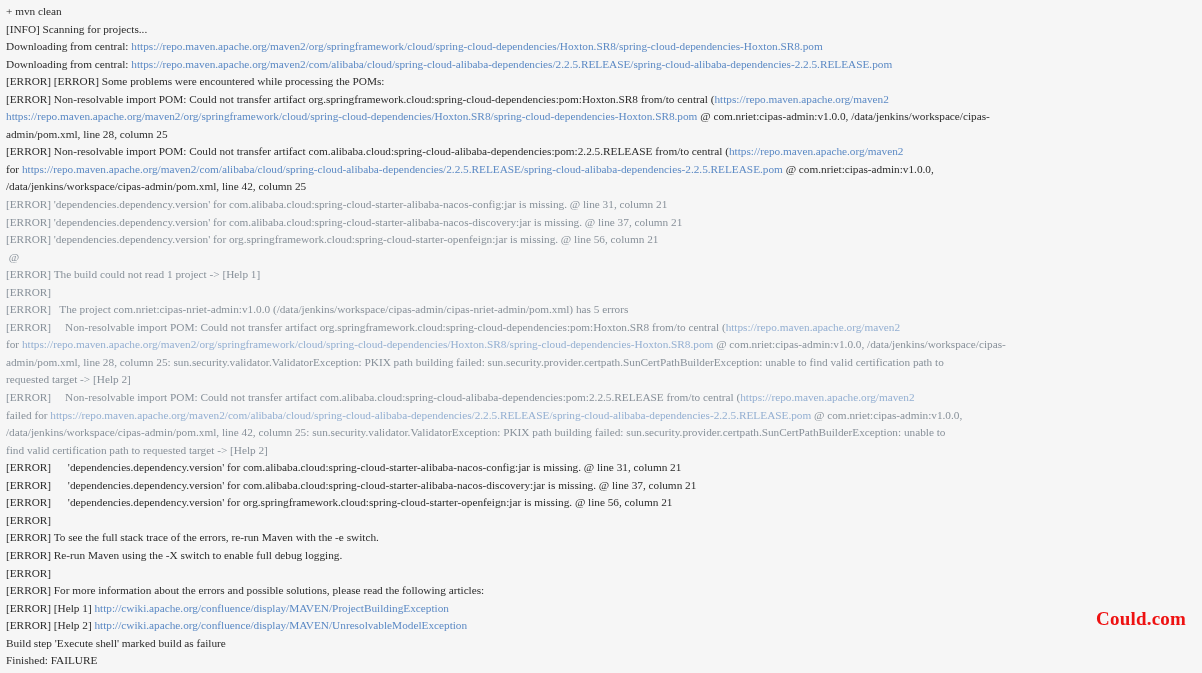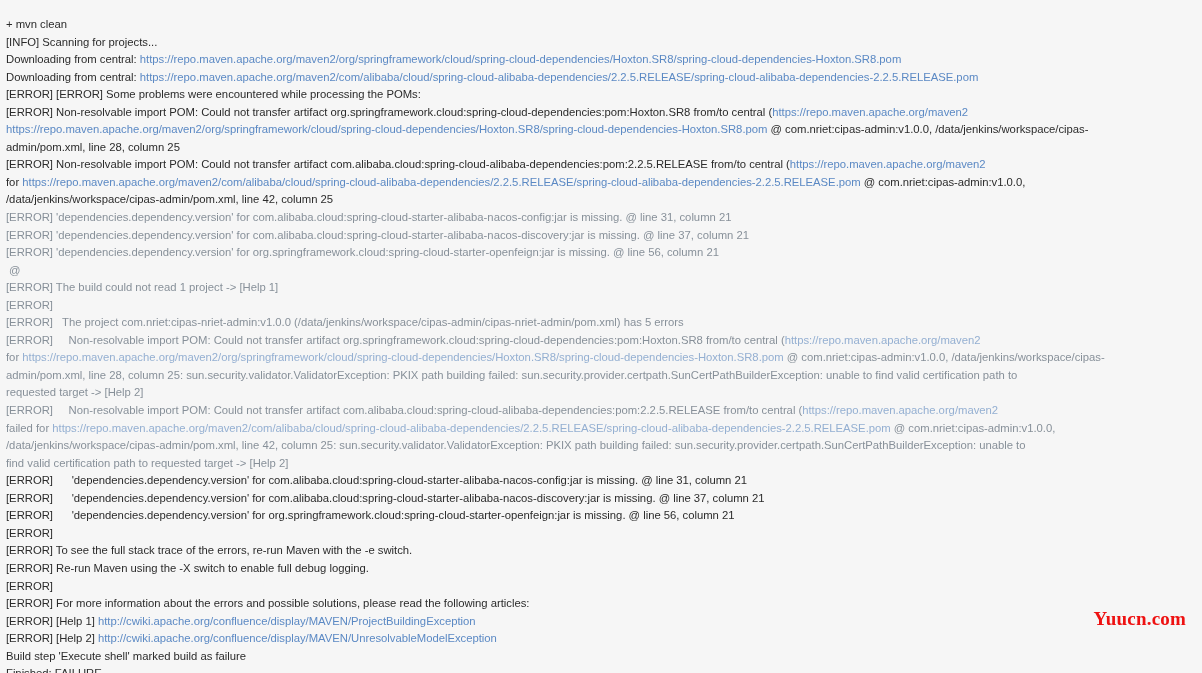--- a/index.html
+++ b/index.html
@@ -10,22 +10,22 @@
     background: #f6f6f6;
     width: 1202px;
     height: 673px;
     overflow: hidden;
   }
   #console {
     position: relative;
     width: 1202px;
     height: 673px;
     background: #f6f6f6;
-    padding: 16px 0 0 6px;
-    font-family: Liberation Sans, sans-serif;
+    padding: 3px 0 0 6px;
+    font-family: Liberation Serif, serif;
     font-size: 11.3px;
     line-height: 17.55px;
     color: #2b2b2b;
     white-space: pre;
     letter-spacing: -0.02px;
   }
   .line {
     height: 17.55px;
     white-space: pre;
     overflow: visible;
@@ -42,13 +42,13 @@
     font-weight: 700;
     color: #ee1111;
     letter-spacing: 0.2px;
     white-space: pre;
   }
 </style>
 </head>
 <body style="background: rgb(246, 246, 246);">
 
 <div id="console" style="background: rgb(246, 246, 246); color: rgb(43, 43, 43);"><div class="line"><span>+ mvn clean</span></div><div class="line"><span>[INFO] Scanning for projects...</span></div><div class="line"><span>Downloading from central: </span><span class="lnk" style="color: rgb(91, 137, 196);">https://repo.maven.apache.org/maven2/org/springframework/cloud/spring-cloud-dependencies/Hoxton.SR8/spring-cloud-dependencies-Hoxton.SR8.pom</span></div><div class="line"><span>Downloading from central: </span><span class="lnk" style="color: rgb(91, 137, 196);">https://repo.maven.apache.org/maven2/com/alibaba/cloud/spring-cloud-alibaba-dependencies/2.2.5.RELEASE/spring-cloud-alibaba-dependencies-2.2.5.RELEASE.pom</span></div><div class="line"><span>[ERROR] [ERROR] Some problems were encountered while processing the POMs:</span></div><div class="line"><span>[ERROR] Non-resolvable import POM: Could not transfer artifact org.springframework.cloud:spring-cloud-dependencies:pom:Hoxton.SR8 from/to central (</span><span class="lnk" style="color: rgb(91, 137, 196);">https://repo.maven.apache.org/maven2</span></div><div class="line"><span class="lnk" style="color: rgb(91, 137, 196);">https://repo.maven.apache.org/maven2/org/springframework/cloud/spring-cloud-dependencies/Hoxton.SR8/spring-cloud-dependencies-Hoxton.SR8.pom</span><span> @ com.nriet:cipas-admin:v1.0.0, /data/jenkins/workspace/cipas-</span></div><div class="line"><span>admin/pom.xml, line 28, column 25</span></div><div class="line"><span>[ERROR] Non-resolvable import POM: Could not transfer artifact com.alibaba.cloud:spring-cloud-alibaba-dependencies:pom:2.2.5.RELEASE from/to central (</span><span class="lnk" style="color: rgb(91, 137, 196);">https://repo.maven.apache.org/maven2</span></div><div class="line"><span>for </span><span class="lnk" style="color: rgb(91, 137, 196);">https://repo.maven.apache.org/maven2/com/alibaba/cloud/spring-cloud-alibaba-dependencies/2.2.5.RELEASE/spring-cloud-alibaba-dependencies-2.2.5.RELEASE.pom</span><span> @ com.nriet:cipas-admin:v1.0.0,</span></div><div class="line"><span>/data/jenkins/workspace/cipas-admin/pom.xml, line 42, column 25</span></div><div class="line faint"><span>[ERROR] 'dependencies.dependency.version' for com.alibaba.cloud:spring-cloud-starter-alibaba-nacos-config:jar is missing. @ line 31, column 21</span></div><div class="line faint"><span>[ERROR] 'dependencies.dependency.version' for com.alibaba.cloud:spring-cloud-starter-alibaba-nacos-discovery:jar is missing. @ line 37, column 21</span></div><div class="line faint"><span>[ERROR] 'dependencies.dependency.version' for org.springframework.cloud:spring-cloud-starter-openfeign:jar is missing. @ line 56, column 21</span></div><div class="line faint"><span> @</span></div><div class="line faint"><span>[ERROR] The build could not read 1 project -&gt; [Help 1]</span></div><div class="line faint"><span>[ERROR]</span></div><div class="line faint"><span>[ERROR]   The project com.nriet:cipas-nriet-admin:v1.0.0 (/data/jenkins/workspace/cipas-admin/cipas-nriet-admin/pom.xml) has 5 errors</span></div><div class="line faint"><span>[ERROR]     Non-resolvable import POM: Could not transfer artifact org.springframework.cloud:spring-cloud-dependencies:pom:Hoxton.SR8 from/to central (</span><span class="lnk">https://repo.maven.apache.org/maven2</span></div><div class="line faint"><span>for </span><span class="lnk">https://repo.maven.apache.org/maven2/org/springframework/cloud/spring-cloud-dependencies/Hoxton.SR8/spring-cloud-dependencies-Hoxton.SR8.pom</span><span> @ com.nriet:cipas-admin:v1.0.0, /data/jenkins/workspace/cipas-</span></div><div class="line faint"><span>admin/pom.xml, line 28, column 25: sun.security.validator.ValidatorException: PKIX path building failed: sun.security.provider.certpath.SunCertPathBuilderException: unable to find valid certification path to</span></div><div class="line faint"><span>requested target -&gt; [Help 2]</span></div><div class="line faint"><span>[ERROR]     Non-resolvable import POM: Could not transfer artifact com.alibaba.cloud:spring-cloud-alibaba-dependencies:pom:2.2.5.RELEASE from/to central (</span><span class="lnk">https://repo.maven.apache.org/maven2</span></div><div class="line faint"><span>failed for </span><span class="lnk">https://repo.maven.apache.org/maven2/com/alibaba/cloud/spring-cloud-alibaba-dependencies/2.2.5.RELEASE/spring-cloud-alibaba-dependencies-2.2.5.RELEASE.pom</span><span> @ com.nriet:cipas-admin:v1.0.0,</span></div><div class="line faint"><span>/data/jenkins/workspace/cipas-admin/pom.xml, line 42, column 25: sun.security.validator.ValidatorException: PKIX path building failed: sun.security.provider.certpath.SunCertPathBuilderException: unable to</span></div><div class="line faint"><span>find valid certification path to requested target -&gt; [Help 2]</span></div><div class="line"><span>[ERROR]      'dependencies.dependency.version' for com.alibaba.cloud:spring-cloud-starter-alibaba-nacos-config:jar is missing. @ line 31, column 21</span></div><div class="line"><span>[ERROR]      'dependencies.dependency.version' for com.alibaba.cloud:spring-cloud-starter-alibaba-nacos-discovery:jar is missing. @ line 37, column 21</span></div><div class="line"><span>[ERROR]      'dependencies.dependency.version' for org.springframework.cloud:spring-cloud-starter-openfeign:jar is missing. @ line 56, column 21</span></div><div class="line"><span>[ERROR]</span></div><div class="line"><span>[ERROR] To see the full stack trace of the errors, re-run Maven with the -e switch.</span></div><div class="line"><span>[ERROR] Re-run Maven using the -X switch to enable full debug logging.</span></div><div class="line"><span>[ERROR]</span></div><div class="line"><span>[ERROR] For more information about the errors and possible solutions, please read the following articles:</span></div><div class="line"><span>[ERROR] [Help 1] </span><span class="lnk" style="color: rgb(91, 137, 196);">http://cwiki.apache.org/confluence/display/MAVEN/ProjectBuildingException</span></div><div class="line"><span>[ERROR] [Help 2] </span><span class="lnk" style="color: rgb(91, 137, 196);">http://cwiki.apache.org/confluence/display/MAVEN/UnresolvableModelException</span></div><div class="line"><span>Build step 'Execute shell' marked build as failure</span></div><div class="line"><span>Finished: FAILURE</span></div></div>
-<div id="watermark" style="color: rgb(238, 17, 17);">Yuucn.com</div>
+<div id="watermark" style="color: rgb(238, 17, 17);">Could.com</div>
 
 </body></html>

